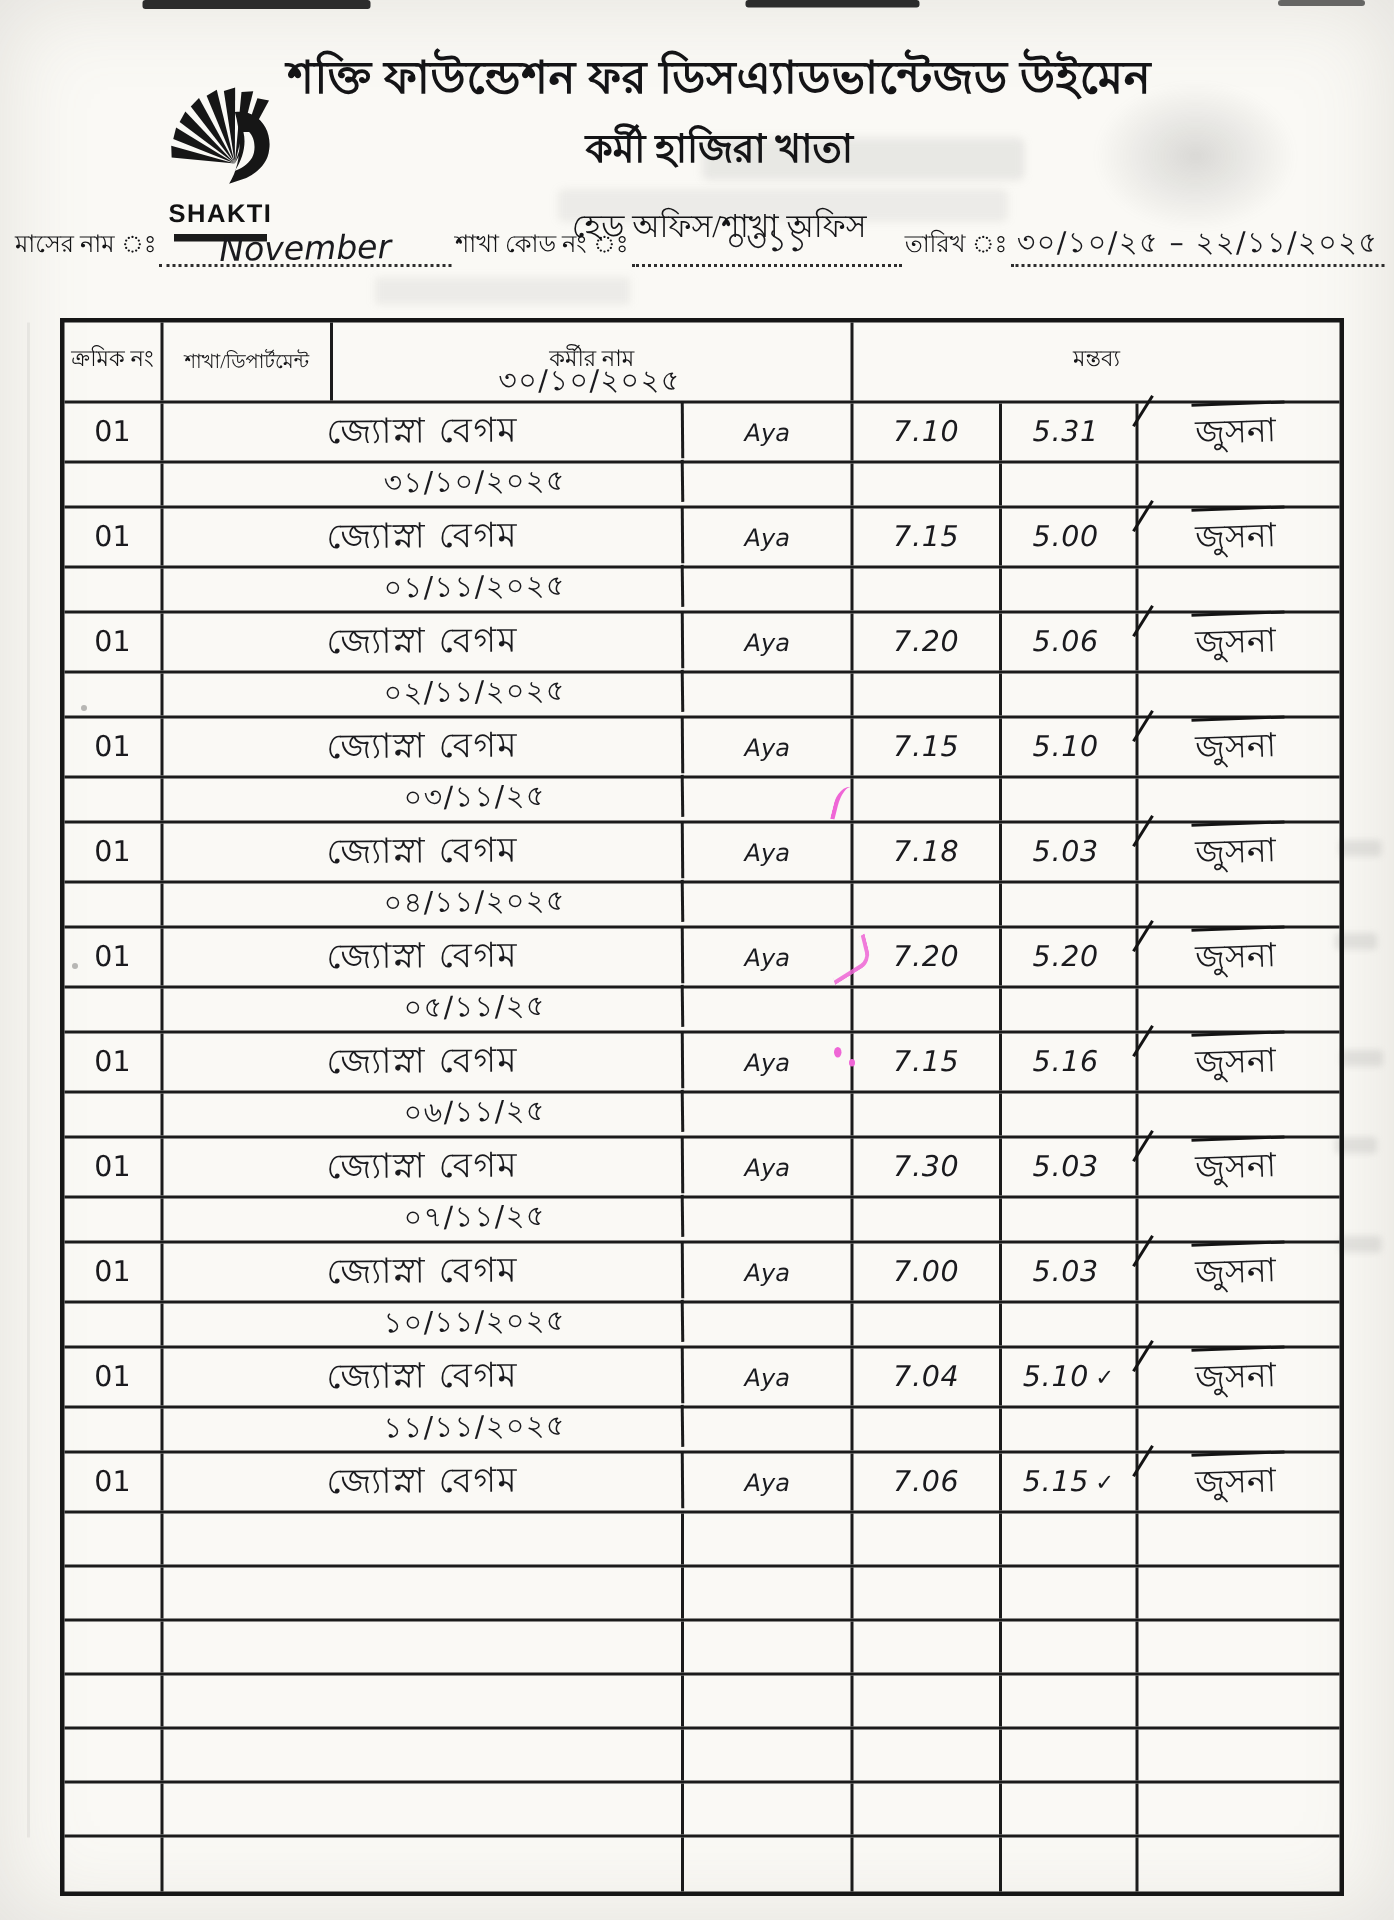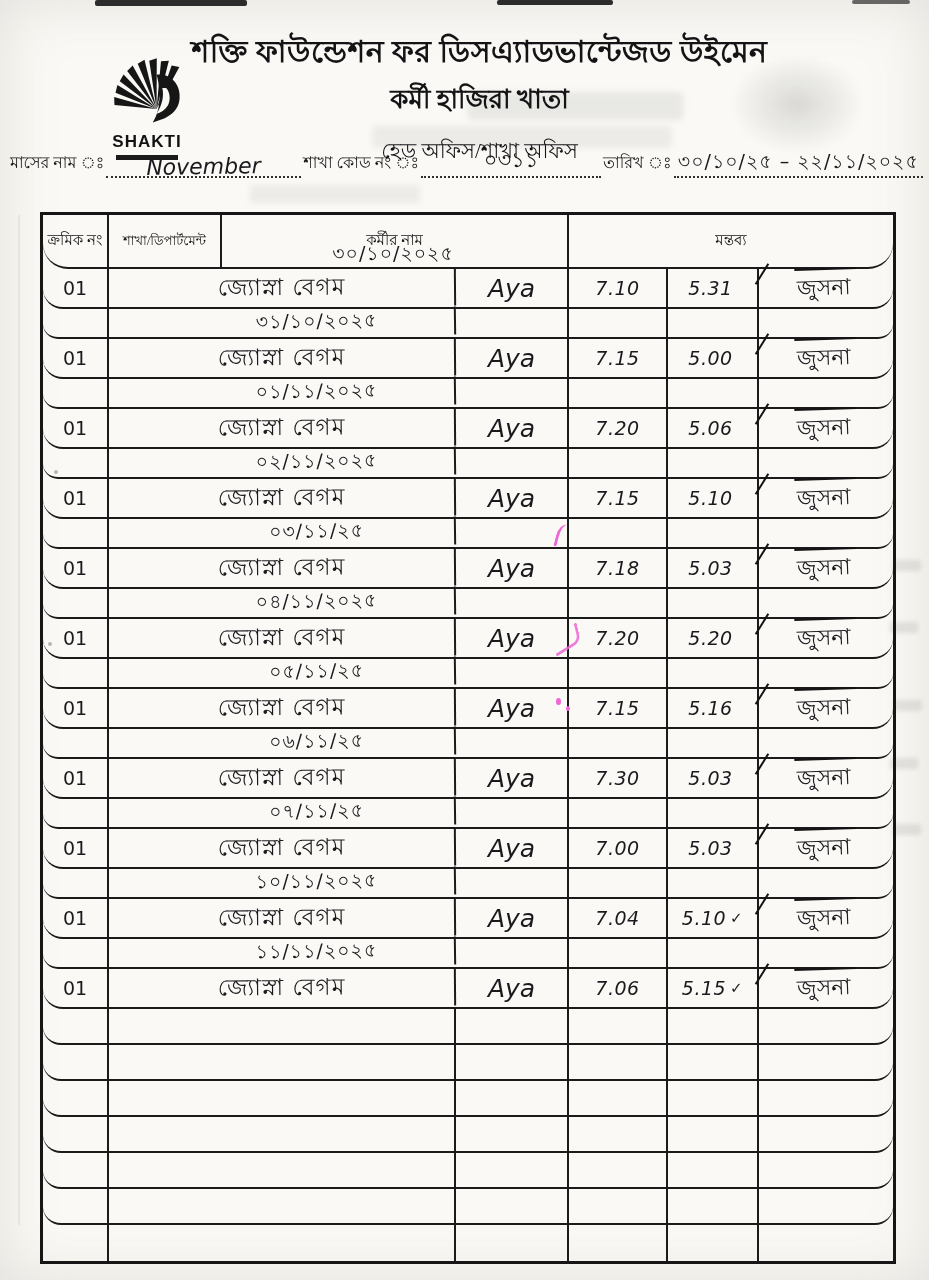--- a/index.html
+++ b/index.html
@@ -30,38 +30,38 @@
   .dots{position:relative;border-bottom:2px dotted #2e2e2e;height:24px;}
   .d-month{width:195px;} .d-branch{width:180px;} .d-date{flex:1;}
   .dots .hw{position:absolute;left:0;right:0;bottom:-3px;text-align:center;white-space:nowrap;}
   .hw{font-family:"DejaVu Sans",sans-serif;color:#1a1a1e;}
   .hw-lat{font-style:italic;}
   .v-month{font-size:22px;transform:rotate(-1deg);}
   .v-branch{font-size:21px;}
   .v-date{font-size:19px;letter-spacing:1px;}
   
   .tbl{position:absolute;left:40px;top:212px;width:856px;border:3px solid #161616;background:transparent;box-sizing:border-box;}
-  .t-row{display:flex;border-bottom:2px solid #1b1b1b;box-sizing:border-box;border-radius:25px;}
+  .t-row{display:flex;border-bottom:2px solid #1b1b1b;box-sizing:border-box;}
   .t-row:last-child{border-bottom:none;}
   .c{border-right:2px solid #1b1b1b;box-sizing:border-box;display:flex;align-items:center;justify-content:center;overflow:visible;}
   .c1{width:66px;} .c2{width:347px;} .c3{width:113px;} .c4{width:99px;} .c5{width:91px;}
   .c6{flex:1;border-right:none;}
   .head{height:54px;font-size:15px;text-align:center;line-height:1.15;}
   .head .c2{position:relative;}
   .time-head{width:190px;border-right:2px solid #1b1b1b;display:flex;flex-direction:column;box-sizing:border-box;}
   .tg{height:26px;border-bottom:2px solid #1b1b1b;display:flex;align-items:center;justify-content:center;font-size:13px;}
   .tsub{flex:1;display:flex;}
   .tin{width:99px;border-right:2px solid #1b1b1b;display:flex;align-items:center;justify-content:center;box-sizing:border-box;font-size:15px;}
   .tout{flex:1;display:flex;align-items:center;justify-content:center;font-size:15px;}
   .data{height:40px;}
   .strip{height:30px;}
   .empty{height:36px;}
   .serial{font-size:19px;}
   .name{font-size:23px;transform:rotate(-.5deg);letter-spacing:1px;}
-  .dept{font-size:25px;font-style:italic;}
+  .dept{font-size:16px;font-style:italic;}
   .time{font-size:19px;font-style:italic;letter-spacing:.5px;}
   .date{font-size:19px;letter-spacing:1px;padding-left:70px;transform:rotate(-.8deg);}
   .first-date{position:absolute;top:24px;left:205px;width:290px;text-align:center;font-size:19px;letter-spacing:1px;z-index:3;}
   .rem{position:relative;}
   .rem::before{content:"";position:absolute;left:-9px;top:4px;width:24px;height:2px;background:#141414;transform:rotate(-58deg);}
   .sig{font-size:22px;transform:rotate(-2deg);border-top:2px solid #141414;padding:0 6px 2px 2px;}
   .tick{margin-left:4px;font-size:15px;color:#1a1a1e;}
   
   .pink{position:absolute;pointer-events:none;}
   .pk1{left:556px;top:524px;width:12px;height:24px;border-left:3px solid #ef66d6;border-radius:60% 0 60% 0;transform:rotate(14deg);}

